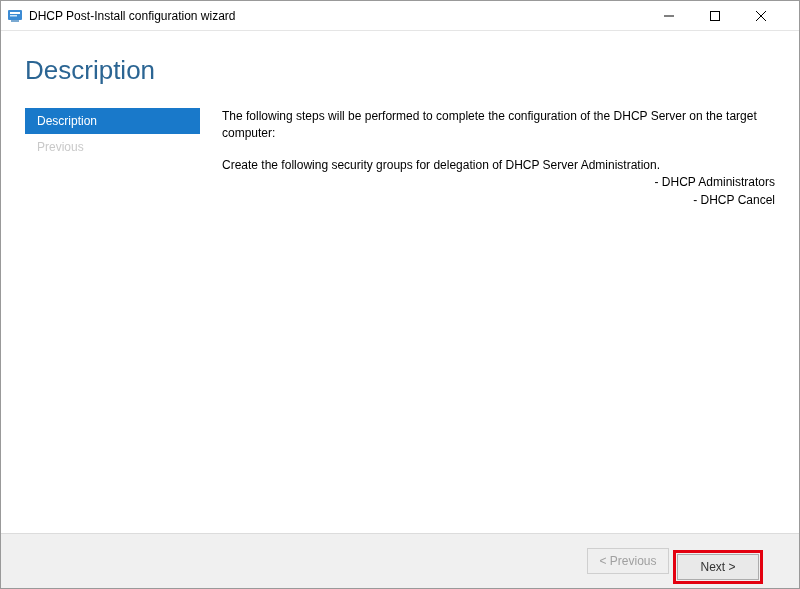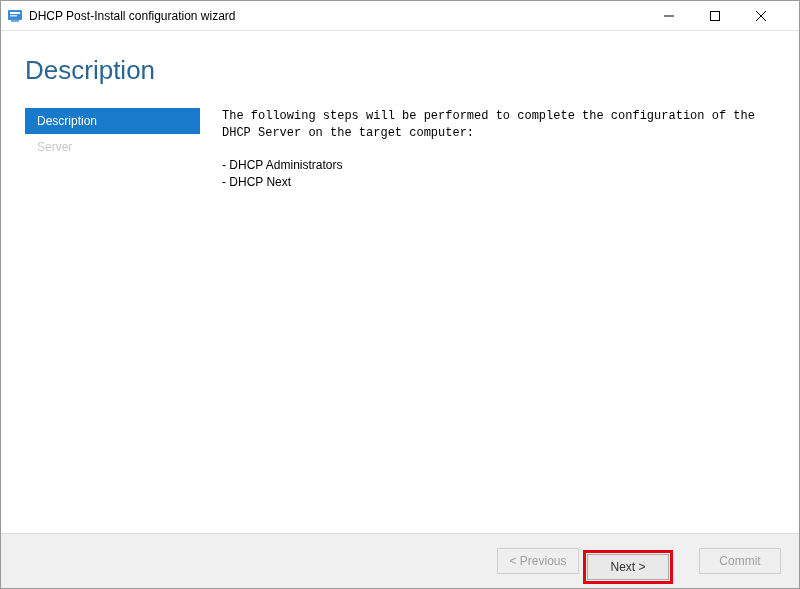--- a/index.html
+++ b/index.html
@@ -82,26 +82,26 @@
     }
     
     .content {
       flex: 1;
       color: #000;
       font-size: 12px;
       line-height: 1.45;
     }
     .content p {
       margin-bottom: 14px;
-      font-family: Liberation Mono, monospace;
     }
     .content .group-line {
       margin-bottom: 0;
     }
     .content .groups {
+      text-align: right;
     }
     
     .footer {
       position: absolute;
       bottom: 0;
       left: 0;
       right: 0;
       height: 55px;
       background: #f0f0f0;
       border-top: 1px solid #dcdcdc;
@@ -173,32 +173,32 @@
         </svg>
     </div>
   </div>
 
   <div class="page-heading">Description</div>
 
   <div class="main">
 
     <div class="sidebar">
       <div class="nav-item active">Description</div>
-      <div class="nav-item disabled">Server</div>
+      <div class="nav-item disabled">Previous</div>
     </div>
 
     <div class="content">
       <p>The following steps will be performed to complete the configuration of the DHCP Server on the target computer:</p>
+      <p class="group-line">Create the following security groups for delegation of DHCP Server Administration.</p>
       <div class="groups">
         <div class="group-line">- DHCP Administrators</div>
-        <div class="group-line">- DHCP Next</div>
+        <div class="group-line">- DHCP Cancel</div>
       </div>
     </div>
   </div>
 
   <div class="footer">
     <button class="btn disabled">&lt; Previous</button>
     <button class="btn highlight">Next &gt;</button>
     <span class="gap"></span>
-    <button class="btn disabled">Commit</button>
   </div>
 
 </div>
 
 </body></html>

